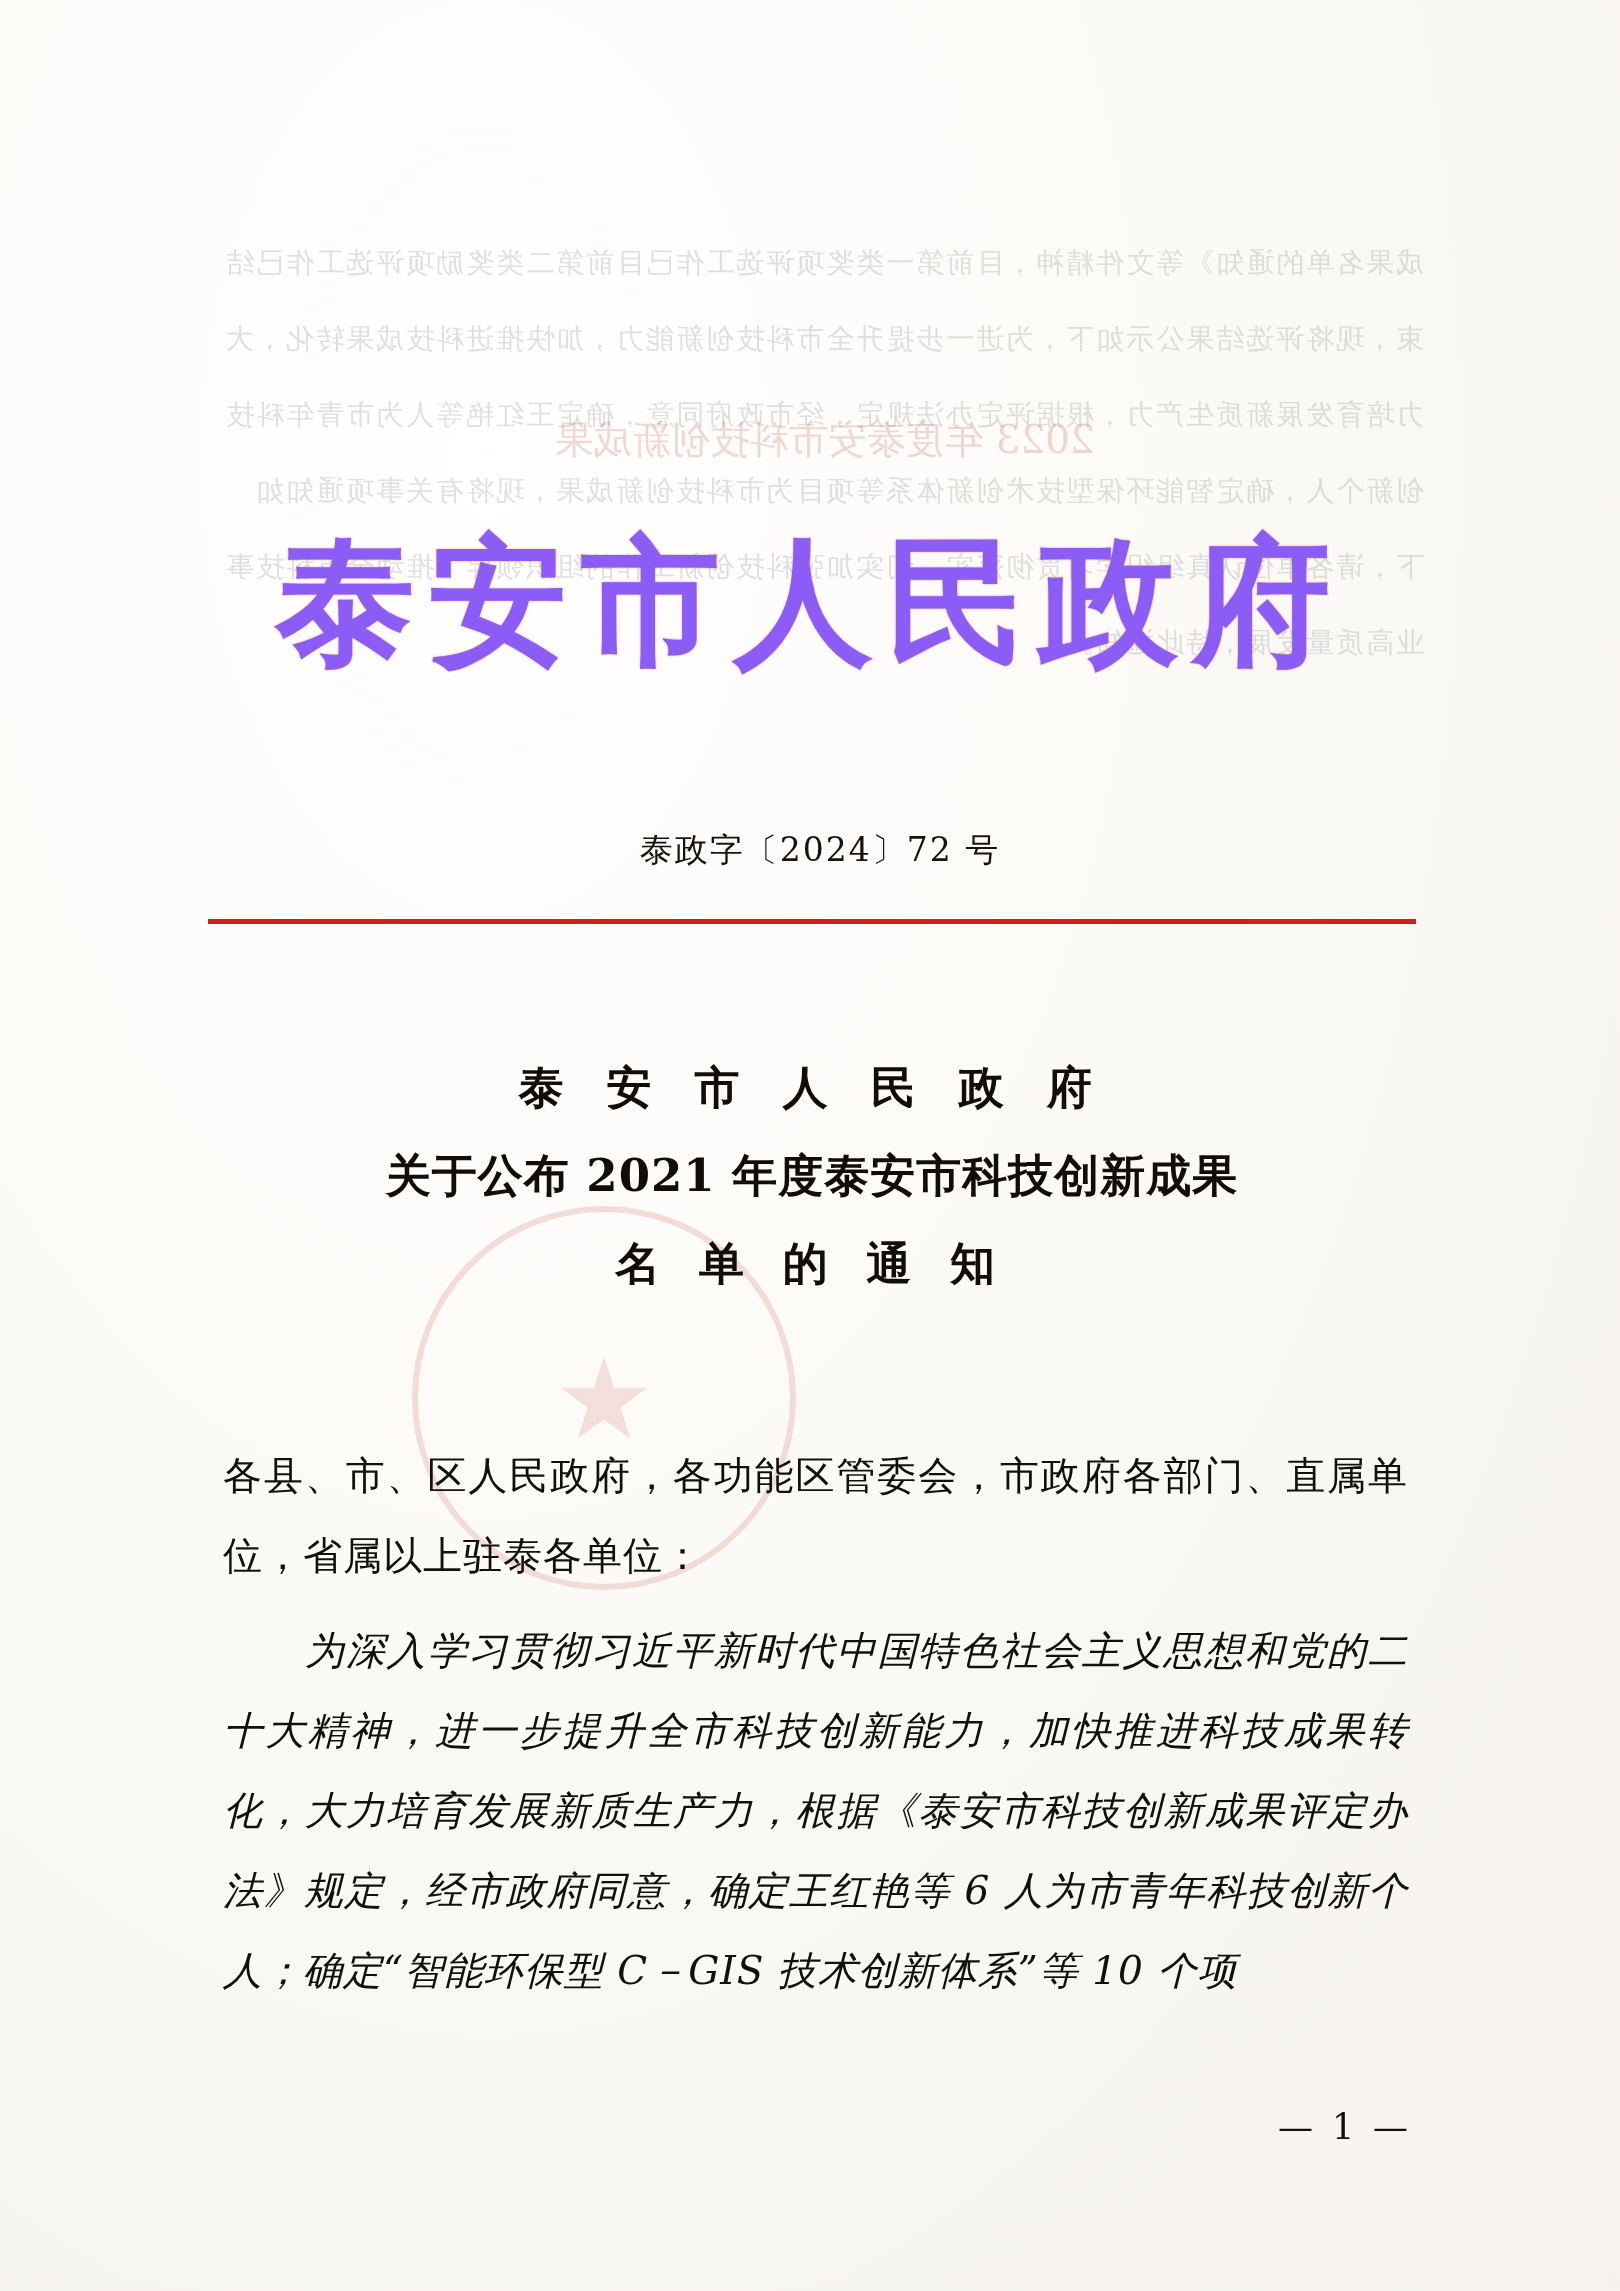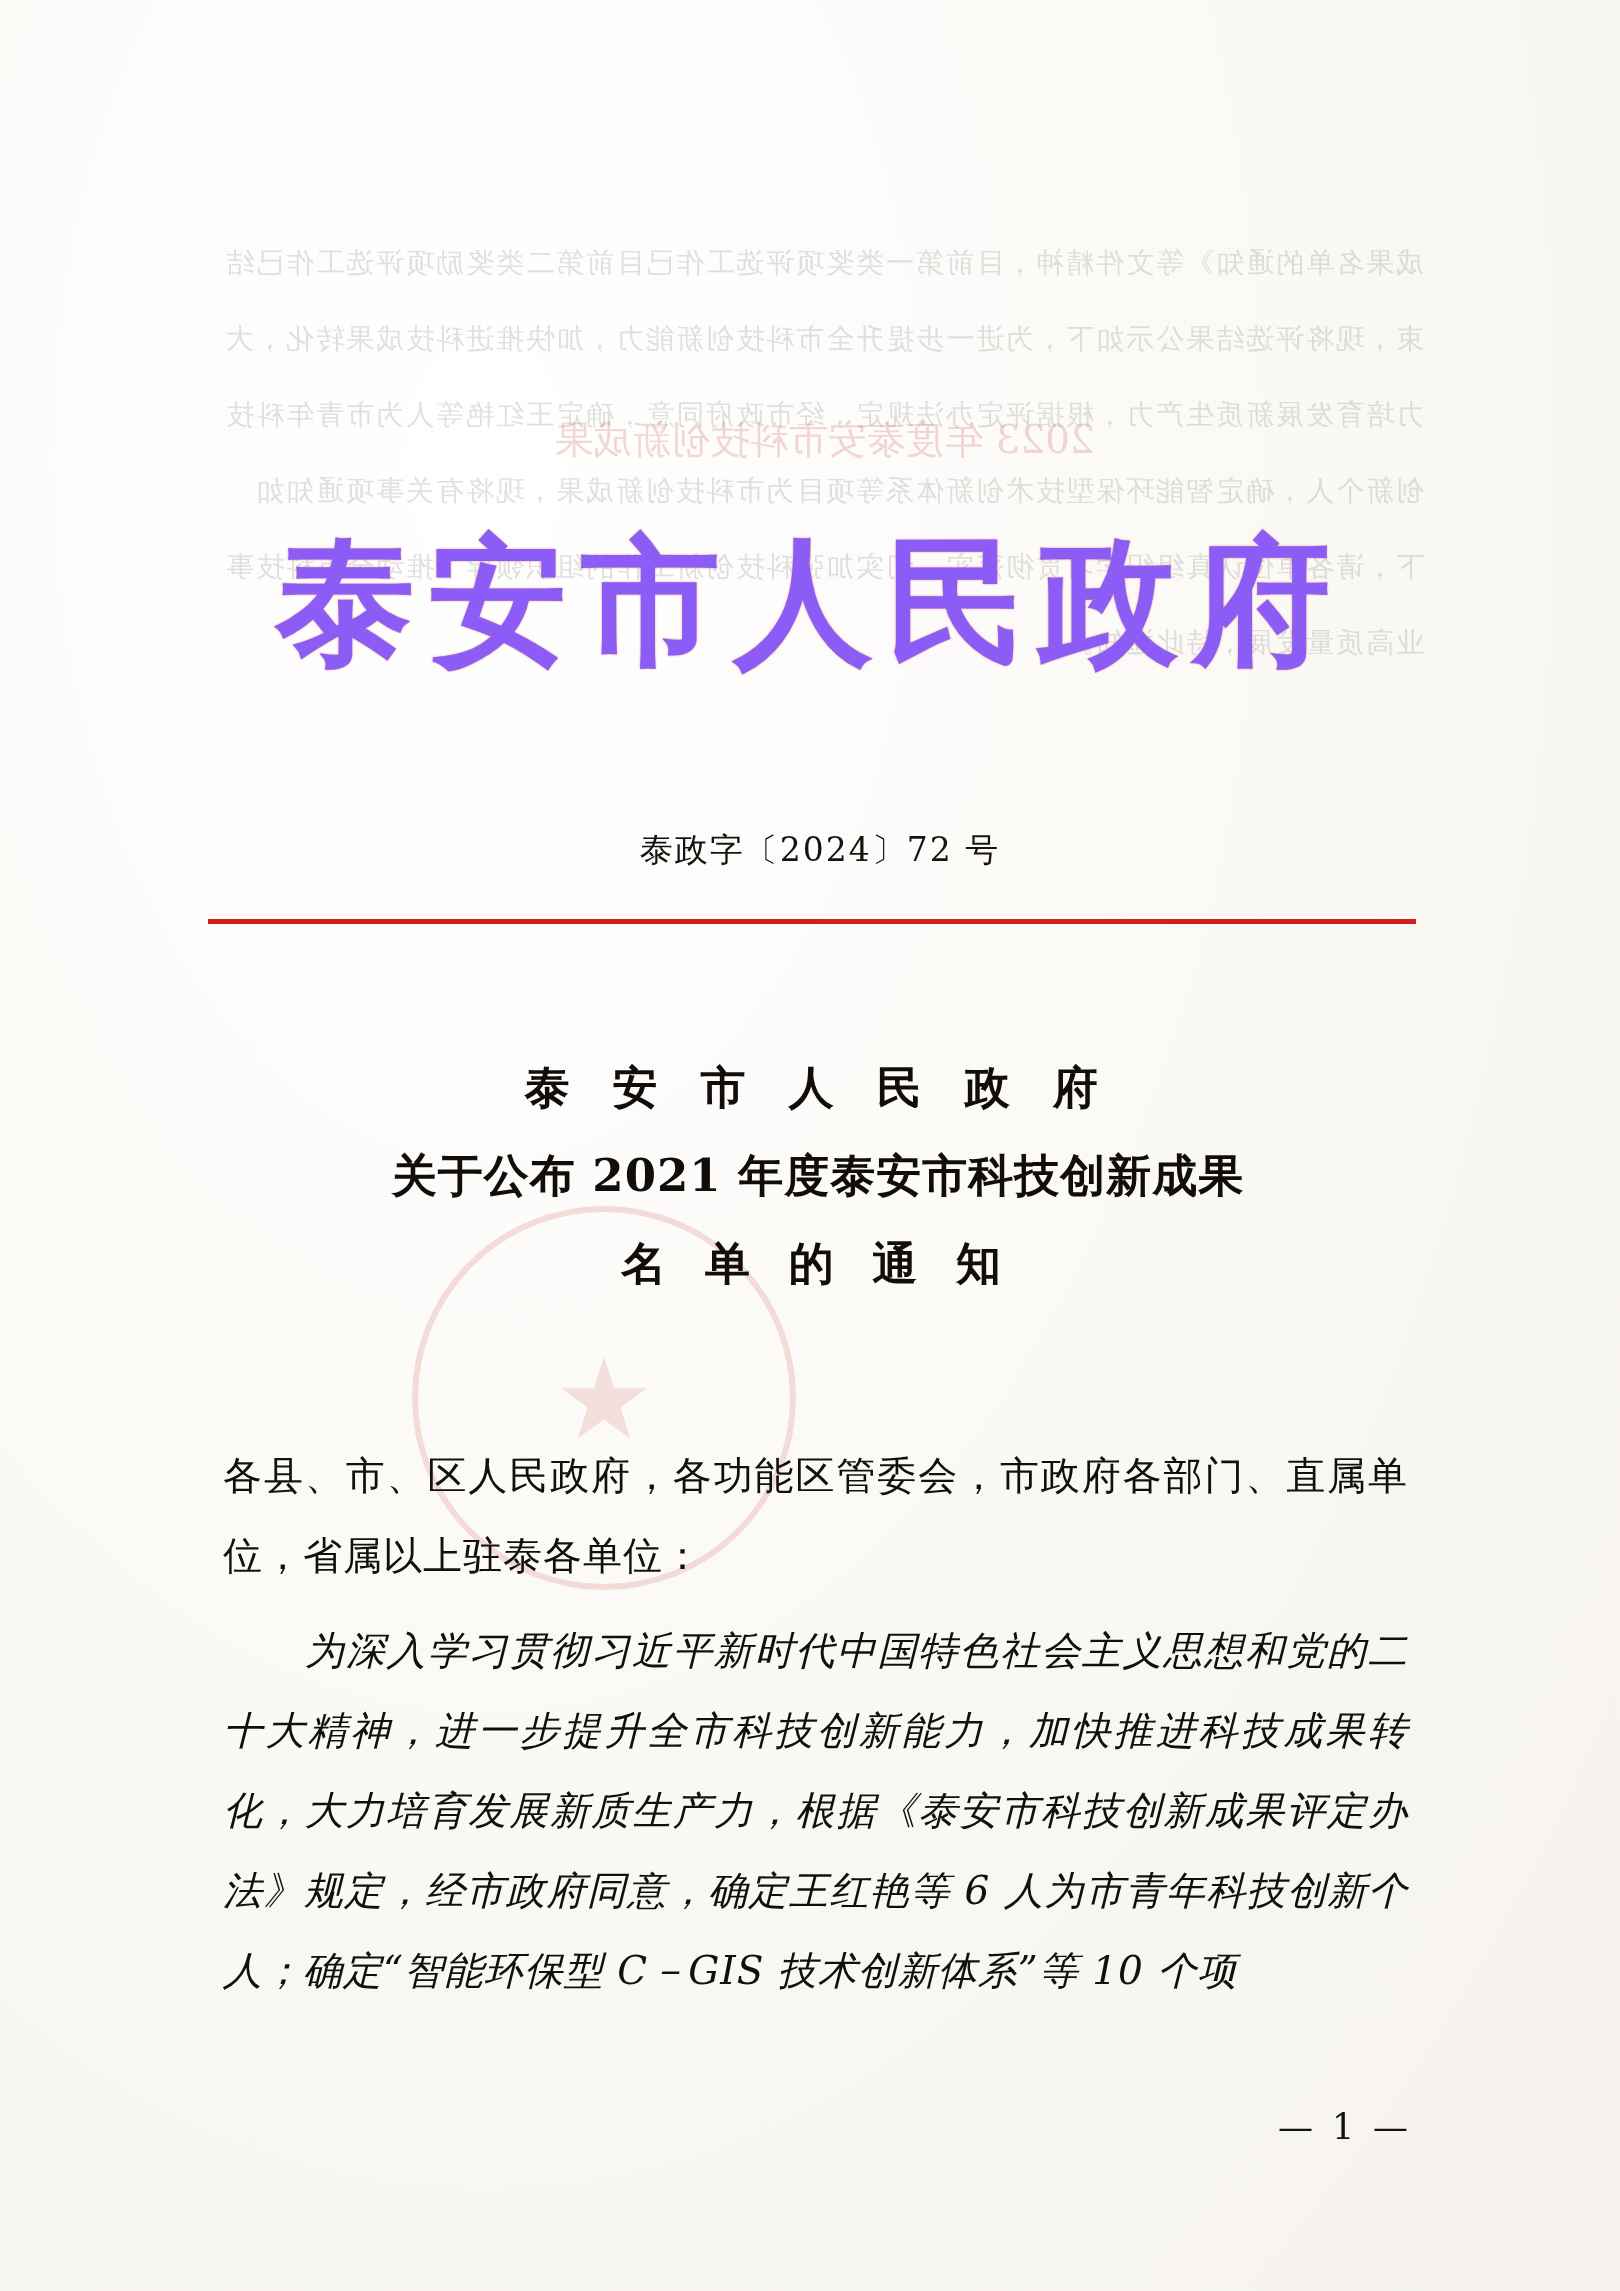--- a/index.html
+++ b/index.html
@@ -106,21 +106,21 @@
     left: 50%;
     top: 50%;
     transform: translate(-50%,-50%);
     color: rgba(205,80,70,0.16);
     font-size: 98px;
     line-height: 1;
   }
   .title-block {
     position: absolute;
     top: 1044px;
-    left: 214px;
+    left: 208px;
     width: 1208px;
     text-align: center;
     color: #100d0a;
     font-weight: bold;
     font-size: 45px;
     line-height: 88px;
     font-family: "DejaVu Serif", "Liberation Serif", serif;
   }
   .title-line-1 { letter-spacing: 13.7px; }
   .title-line-2 { letter-spacing: 1px; }

